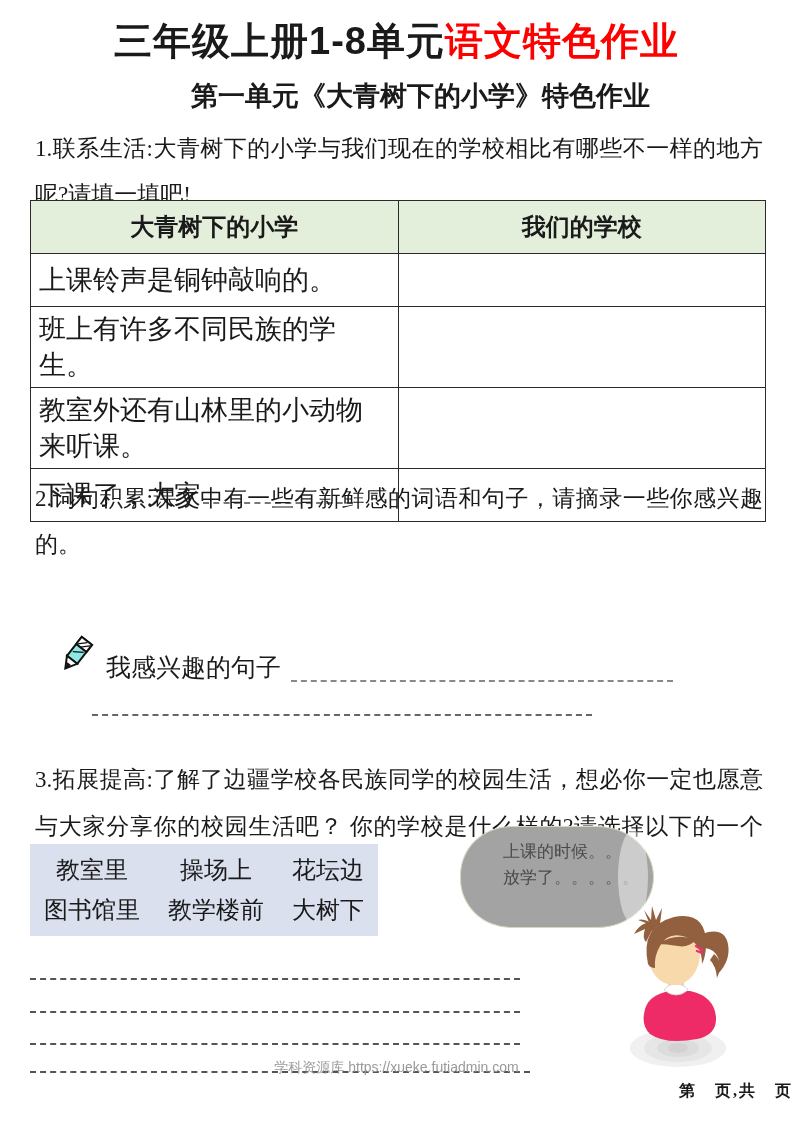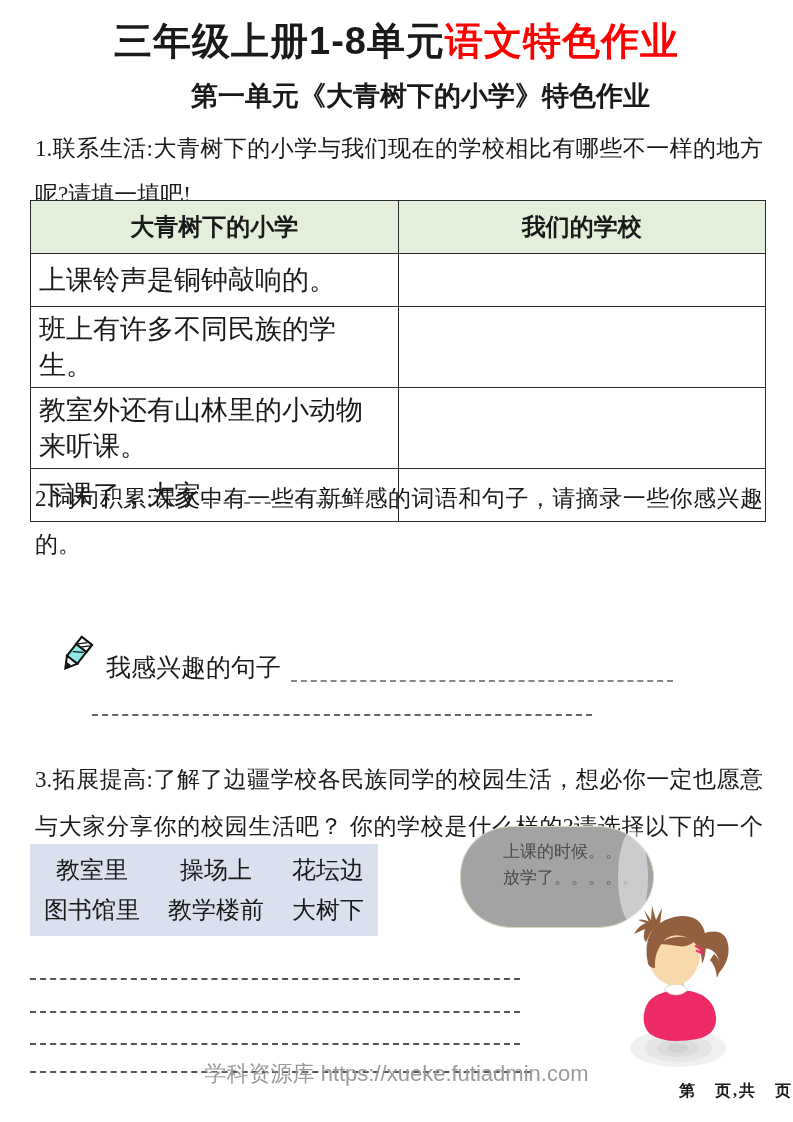--- a/index.html
+++ b/index.html
@@ -107,21 +107,21 @@
   }
   .wl1 { top:978px; }
   .wl2 { top:1011px; }
   .wl3 { top:1043px; }
   .wl4 { top:1071px; width:500px; }
   
   .girl { position:absolute; left:618px; top:896px; }
   
   .watermark {
     position:absolute; left:0; top:1059px; width:100%;
-    text-align:center; color:#9a9a9a; font-size:22px;
+    text-align:center; color:#9a9a9a; font-size:14px;
     font-family:"Liberation Sans", sans-serif; white-space:nowrap;
   }
   .page-num {
     position:absolute; left:0; top:1081px; width:100%;
     text-align:right; font-size:16px; font-weight:bold;
     letter-spacing:2px;
   }
 </style>
 </head>
 <body>

